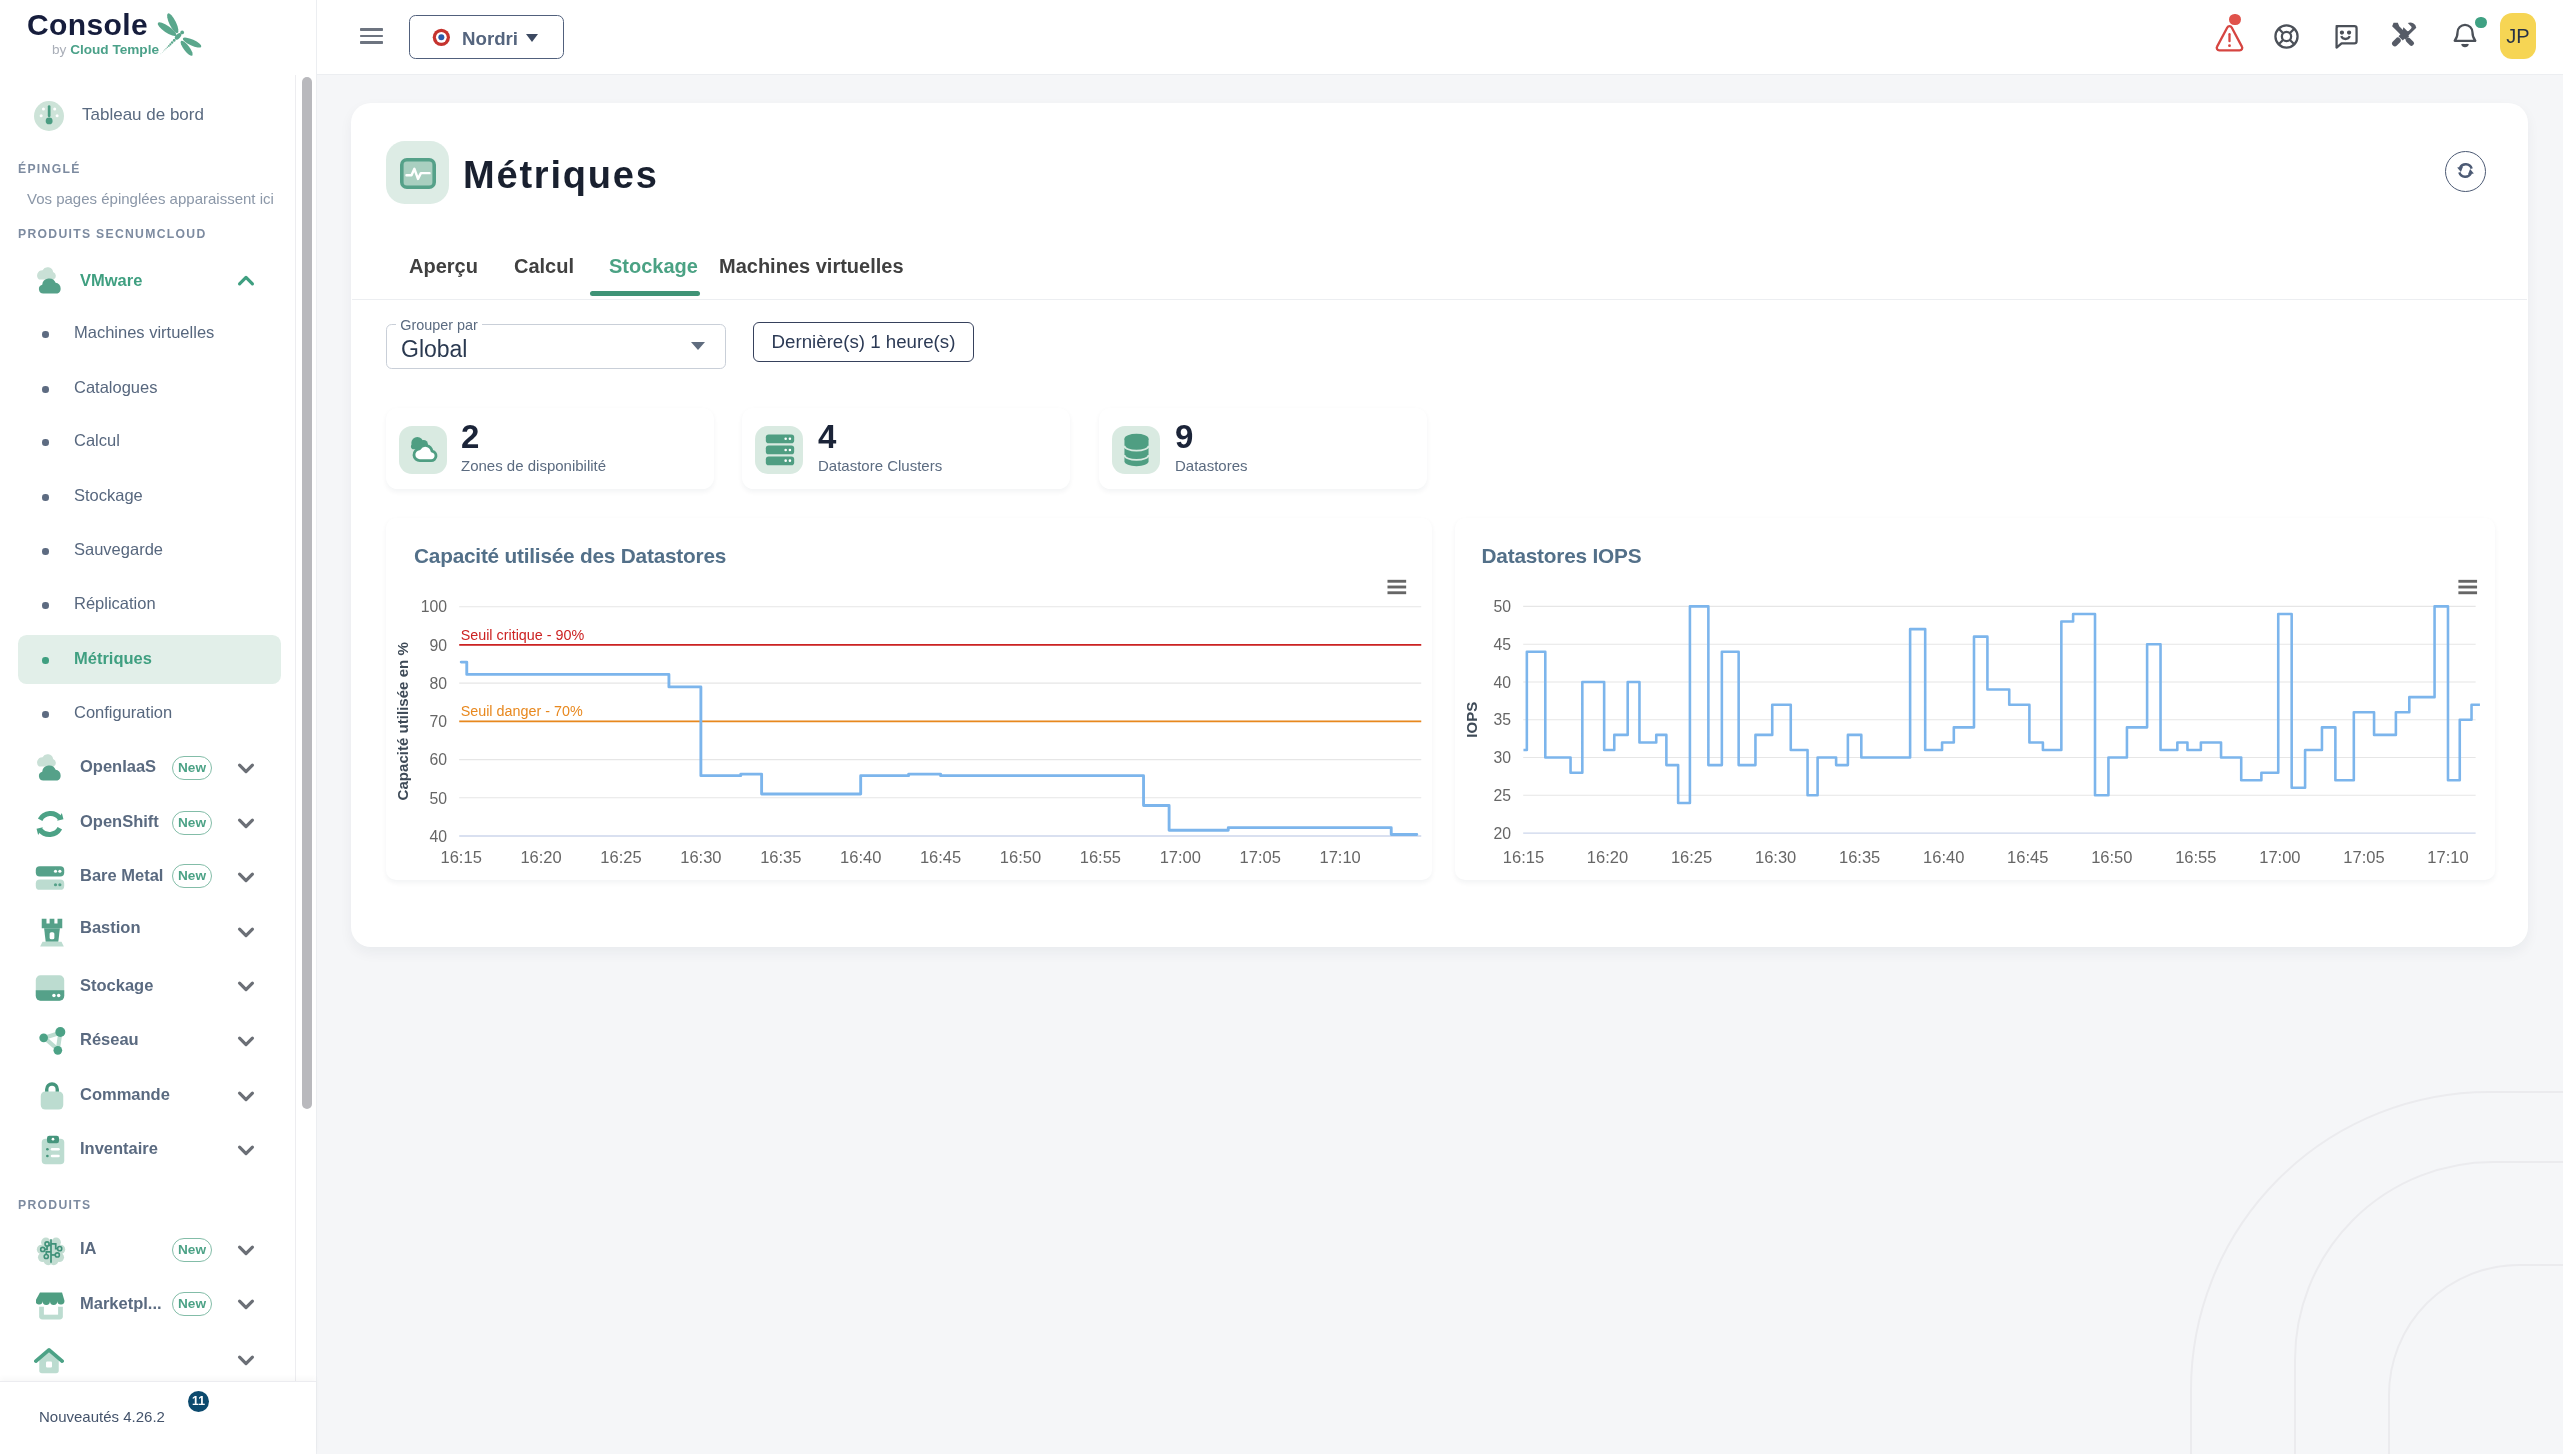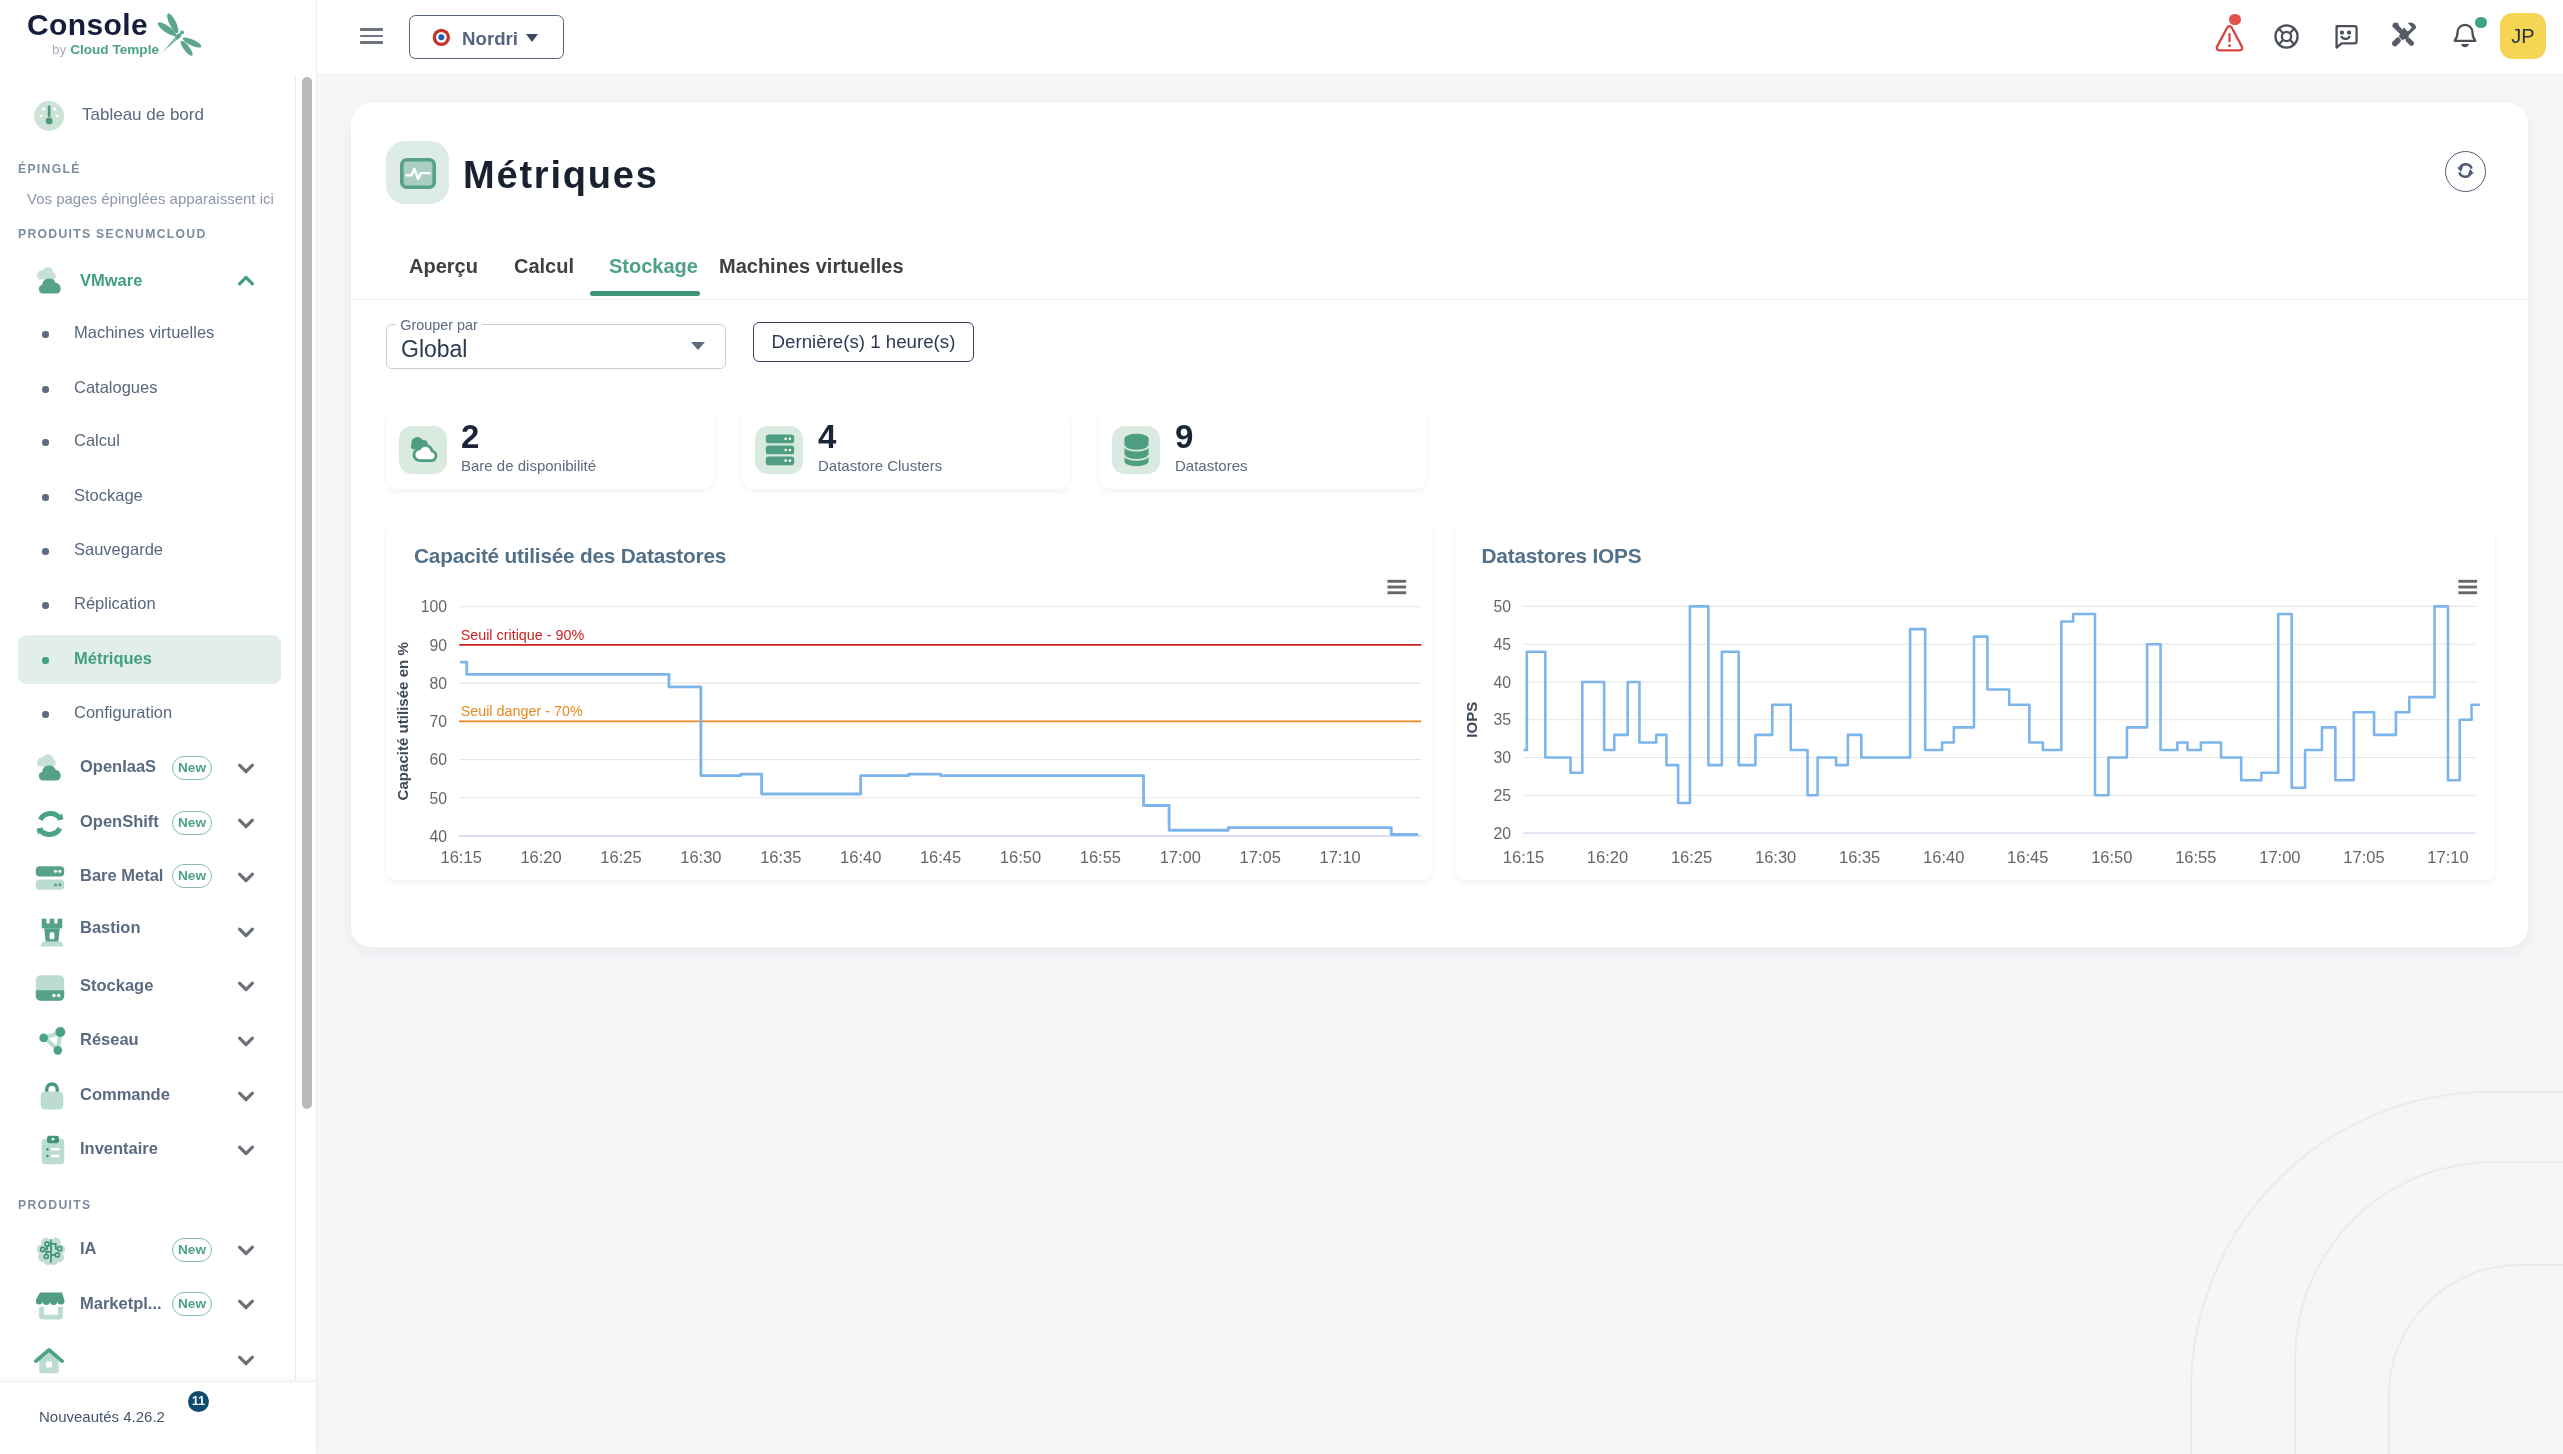--- a/index.html
+++ b/index.html
@@ -325,21 +325,21 @@
 <path d="M12 20 L20 12 L26 18 L18 26 Z"></path>
 </g>
 </svg>
 
 <svg style="position:absolute;left:2452px;top:22px" width="26" height="27" viewBox="0 0 36 38" fill="none" stroke="#4b5058" stroke-width="3.2">
 <path d="M18 4 a10.5 10.5 0 0 1 10.5 10.5 c0 7 2 9.5 4 12 h-29 c2 -2.5 4 -5 4 -12 A10.5 10.5 0 0 1 18 4 z" stroke-linejoin="round"></path>
 <path d="M14 31 a4.2 4.2 0 0 0 8 0" fill="#4b5058"></path>
 </svg>
 <div style="position:absolute;left:2475px;top:16.5px;width:11.5px;height:11.5px;border-radius:50%;background:#3fa183"></div>
 
-<div style="position:absolute;left:2500px;top:13px;width:46px;height:46px;border-radius:12.2px;background:#f6d554;color:#273246;font-size:20px;font-weight:500;text-align:center;line-height:46px">JP</div>
+<div style="position:absolute;left:2500px;top:13px;width:36px;height:46px;border-radius:12.2px;background:#f6d554;color:#273246;font-size:20px;font-weight:500;text-align:center;line-height:46px">JP</div>
 
 <div id="maincard"></div>
 <div id="pageicon">
 <svg style="position:absolute;left:13.6px;top:16.5px" width="36" height="31" viewBox="0 0 50 43">
 <rect x="2.5" y="2.5" width="45" height="38" rx="7" fill="#a9cfc0" stroke="#55a189" stroke-width="5"></rect>
 <polyline points="9,24 16,24 20,15 25,29 29,21 41,21" fill="none" stroke="#fff" stroke-width="3.4" stroke-linecap="round" stroke-linejoin="round"></polyline>
 </svg>
 </div>
 <div id="htitle">Métriques</div>
 <div id="refreshbtn">
@@ -397,21 +397,21 @@
 <path d="M3 8 v10 c0 3.9 7.6 7 17 7 s17 -3.1 17 -7 V8 z" fill="#4f9e82"></path>
 <path d="M3 21 v10 c0 3.9 7.6 7 17 7 s17 -3.1 17 -7 V21 z" fill="#4f9e82"></path>
 <path d="M3 34 v6 c0 3.9 7.6 7 17 7 s17 -3.1 17 -7 v-6 z" fill="#4f9e82"></path>
 <path d="M3 18 c0 3.9 7.6 7 17 7 s17 -3.1 17 -7" fill="none" stroke="#d9eae1" stroke-width="2.4"></path>
 <path d="M3 31 c0 3.9 7.6 7 17 7 s17 -3.1 17 -7" fill="none" stroke="#d9eae1" stroke-width="2.4"></path>
 </svg>
 </div>
 <div class="statnum" style="left:461px">2</div>
 <div class="statnum" style="left:818px">4</div>
 <div class="statnum" style="left:1175px">9</div>
-<div class="statlabel" style="left:461px">Bare de disponibilité</div>
+<div class="statlabel" style="left:461px">Zones de disponibilité</div>
 <div class="statlabel" style="left:818px">Datastore Clusters</div>
 <div class="statlabel" style="left:1175px">Datastores</div>
 
 <div class="chartcard" style="left:386px;width:1046px"></div>
 <div class="chartcard" style="left:1455px;width:1040px"></div>
 <svg class="abs" style="left:386px;top:518px" width="1046" height="362" viewBox="0 0 1457 504" font-family="Liberation Sans, sans-serif">
 <text x="39" y="62" font-size="29" font-weight="700" fill="#537089" letter-spacing="-0.3">Capacité utilisée des Datastores</text>
 <rect x="1395" y="86" width="26" height="4" fill="#666"></rect>
 <rect x="1395" y="94" width="26" height="4" fill="#666"></rect>
 <rect x="1395" y="102" width="26" height="4" fill="#666"></rect>

